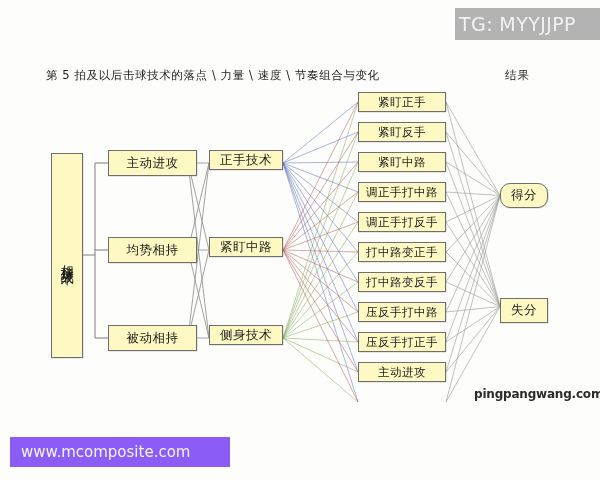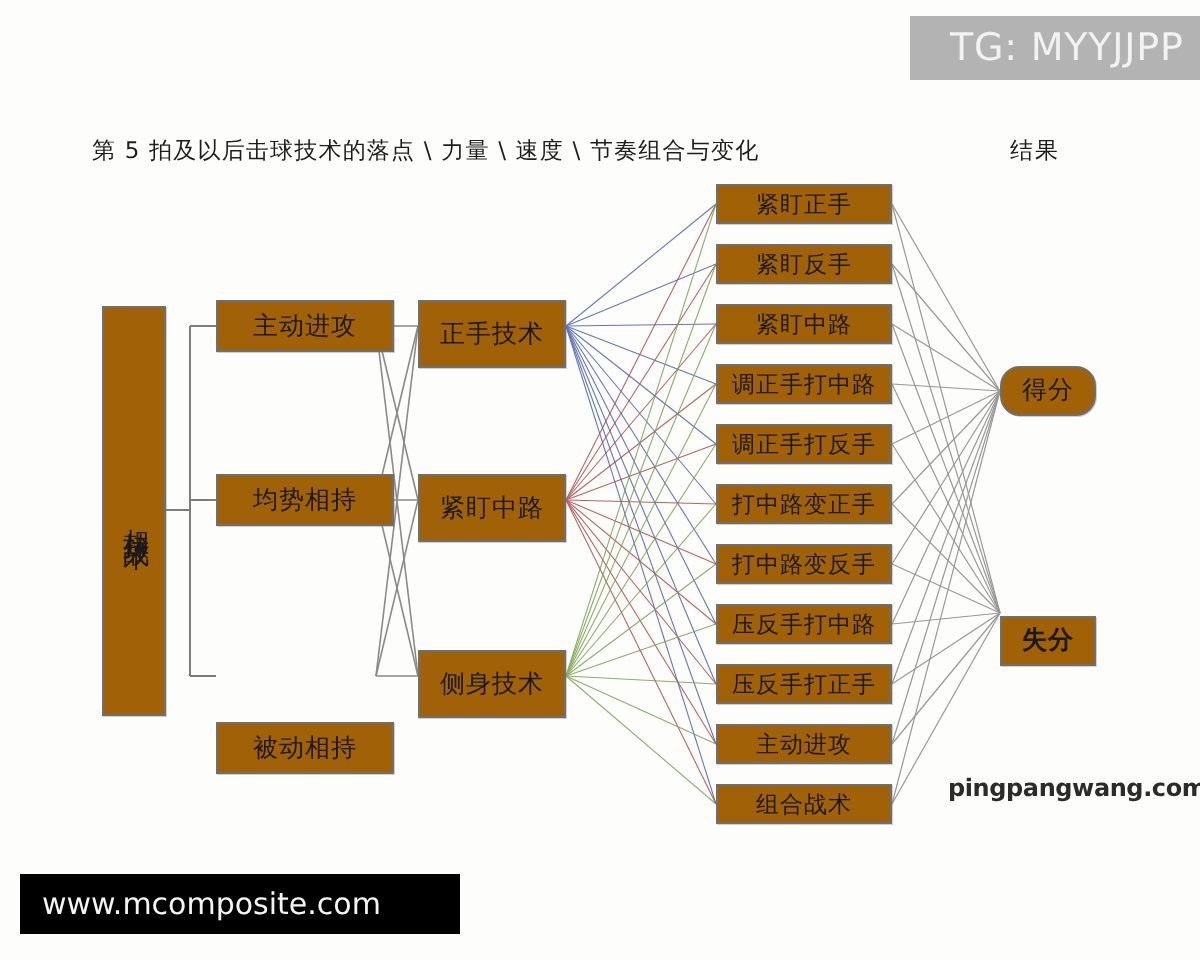--- a/index.html
+++ b/index.html
@@ -26,21 +26,21 @@
     position: absolute;
     left: 0; top: 0;
     width: 600px;
     height: 480px;
     pointer-events: none;
   }
   .node {
     position: absolute;
     box-sizing: border-box;
     border: 1px solid #6f6f6f;
-    background: #a16207;
+    background: #fef9c3;
     color: #1a1a1a;
     display: flex;
     align-items: center;
     justify-content: center;
     text-align: left;
     letter-spacing: 0.5px;
     box-shadow: 0.5px 0.5px 0 rgba(120,120,120,0.35);
   }
   .tier1 {
     width: 32px;
@@ -55,25 +55,25 @@
     padding-top: 6px;
   }
   .tier2 {
     width: 89px;
     height: 26px;
     left: 108px;
     font-size: 12.5px;
   }
   .tier2.t2a { top: 150px; }
   .tier2.t2b { top: 237px; }
-  .tier2.t2c { top: 325px; margin-top: 36px; }
+  .tier2.t2c { top: 325px; }
 
   .tier3 {
     width: 74px;
-    height: 34px;
+    height: 20px;
     left: 209px;
     font-size: 12.5px;
   }
   .tier3.t3a { top: 150px; }
   .tier3.t3b { top: 237px; }
   .tier3.t3c { top: 325px; }
 
   .tier4 {
     width: 88px;
     height: 20px;
@@ -81,21 +81,21 @@
     font-size: 11.5px;
   }
 
   .tier5 {
     width: 48px;
     height: 25px;
     left: 500px;
     font-size: 12.5px;
   }
   .tier5.r1 { top: 183px; border-radius: 10px; }
-  .tier5.r2 { top: 308px; font-weight: bold; }
+  .tier5.r2 { top: 298px; }
 
   .caption {
     position: absolute;
     color: #1d1d1d;
     font-size: 11.5px;
     white-space: nowrap;
   }
   #main-caption {
     left: 46px;
     top: 68px;
@@ -112,31 +112,31 @@
     position: absolute;
     left: 455px;
     top: 8px;
     width: 145px;
     height: 32px;
     background: #b3b3b3;
     color: #f2f2f2;
     font-size: 19px;
     display: flex;
     align-items: center;
-    padding-left: 20px;
+    padding-left: 4px;
     box-sizing: border-box;
     letter-spacing: 0.4px;
   }
   .wm-bar {
     position: absolute;
     left: 10px;
     top: 437px;
     width: 220px;
     height: 30px;
-    background: #000000;
+    background: #8b5cf6;
     color: #f4f4f4;
     font-size: 15px;
     display: flex;
     align-items: center;
     padding-left: 11px;
     box-sizing: border-box;
   }
   .wm-ping {
     position: absolute;
     left: 474px;
@@ -253,21 +253,20 @@
   <div class="node tier4" style="top:92px">紧盯正手</div>
   <div class="node tier4" style="top:122px">紧盯反手</div>
   <div class="node tier4" style="top:152px">紧盯中路</div>
   <div class="node tier4" style="top:182px">调正手打中路</div>
   <div class="node tier4" style="top:212px">调正手打反手</div>
   <div class="node tier4" style="top:272px">打中路变反手</div>
   <div class="node tier4" style="top:242px">打中路变正手</div>
   <div class="node tier4" style="top:302px">压反手打中路</div>
   <div class="node tier4" style="top:332px">压反手打正手</div>
   <div class="node tier4" style="top:362px">主动进攻</div>
-  <div class="node tier4" style="top:392px">组合战术</div>
 
   <div class="node tier5 r1">得分</div>
   <div class="node tier5 r2">失分</div>
 
   <div class="wm-badge">TG: MYYJJPP</div>
   <div class="wm-bar">www.mcomposite.com</div>
   <div class="wm-ping">pingpangwang.com</div>
 
 </div>
 

